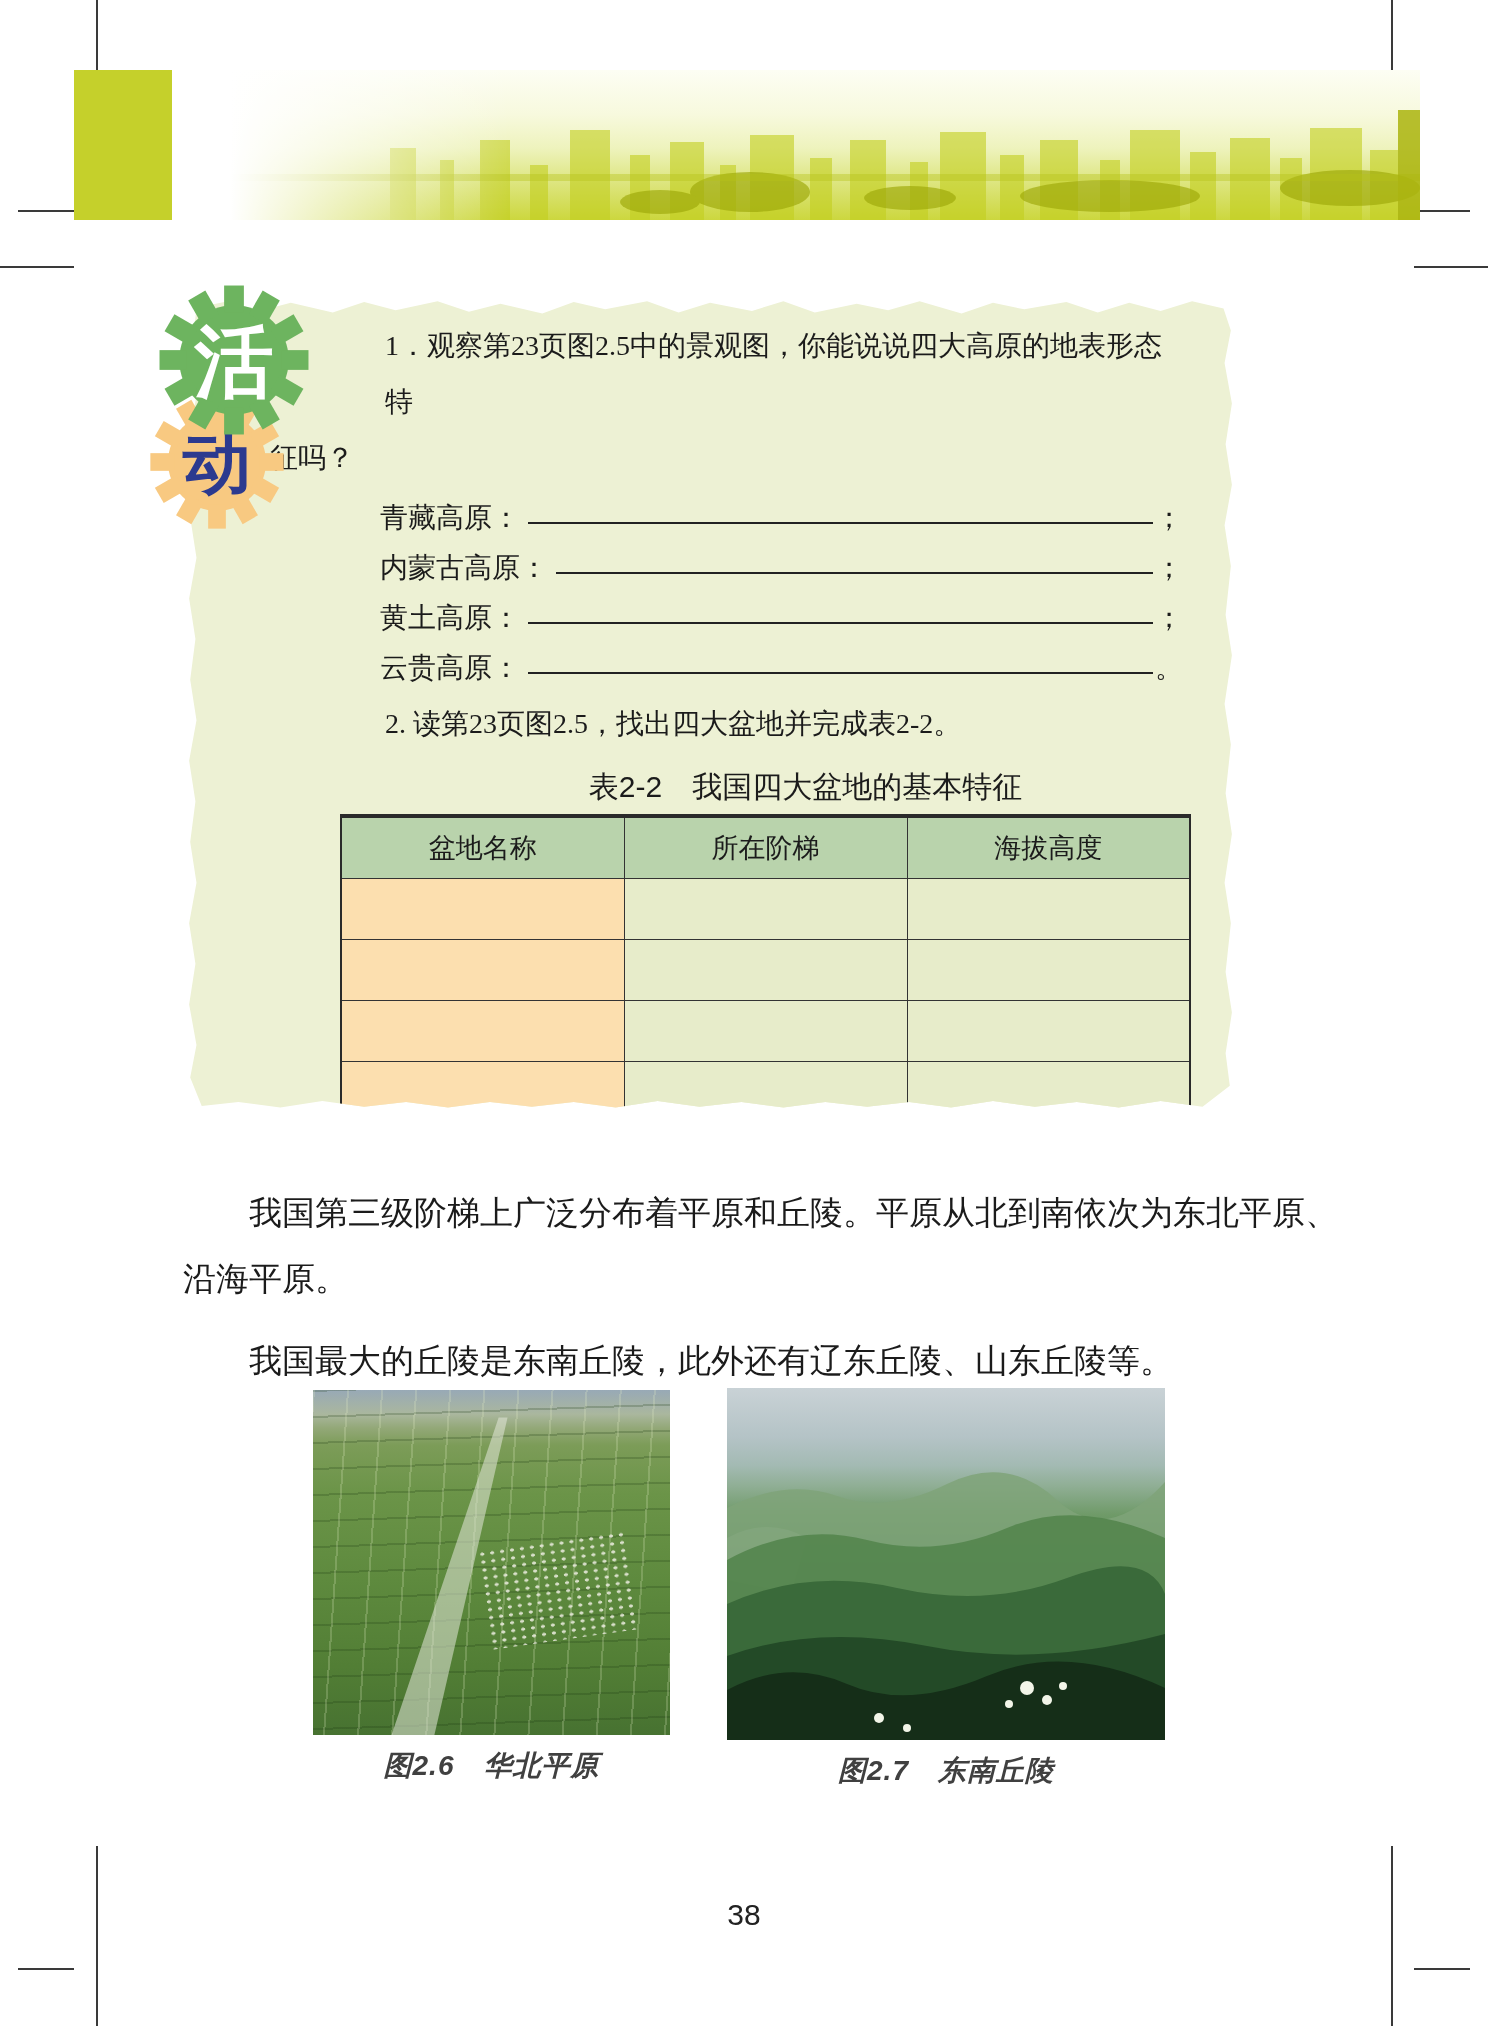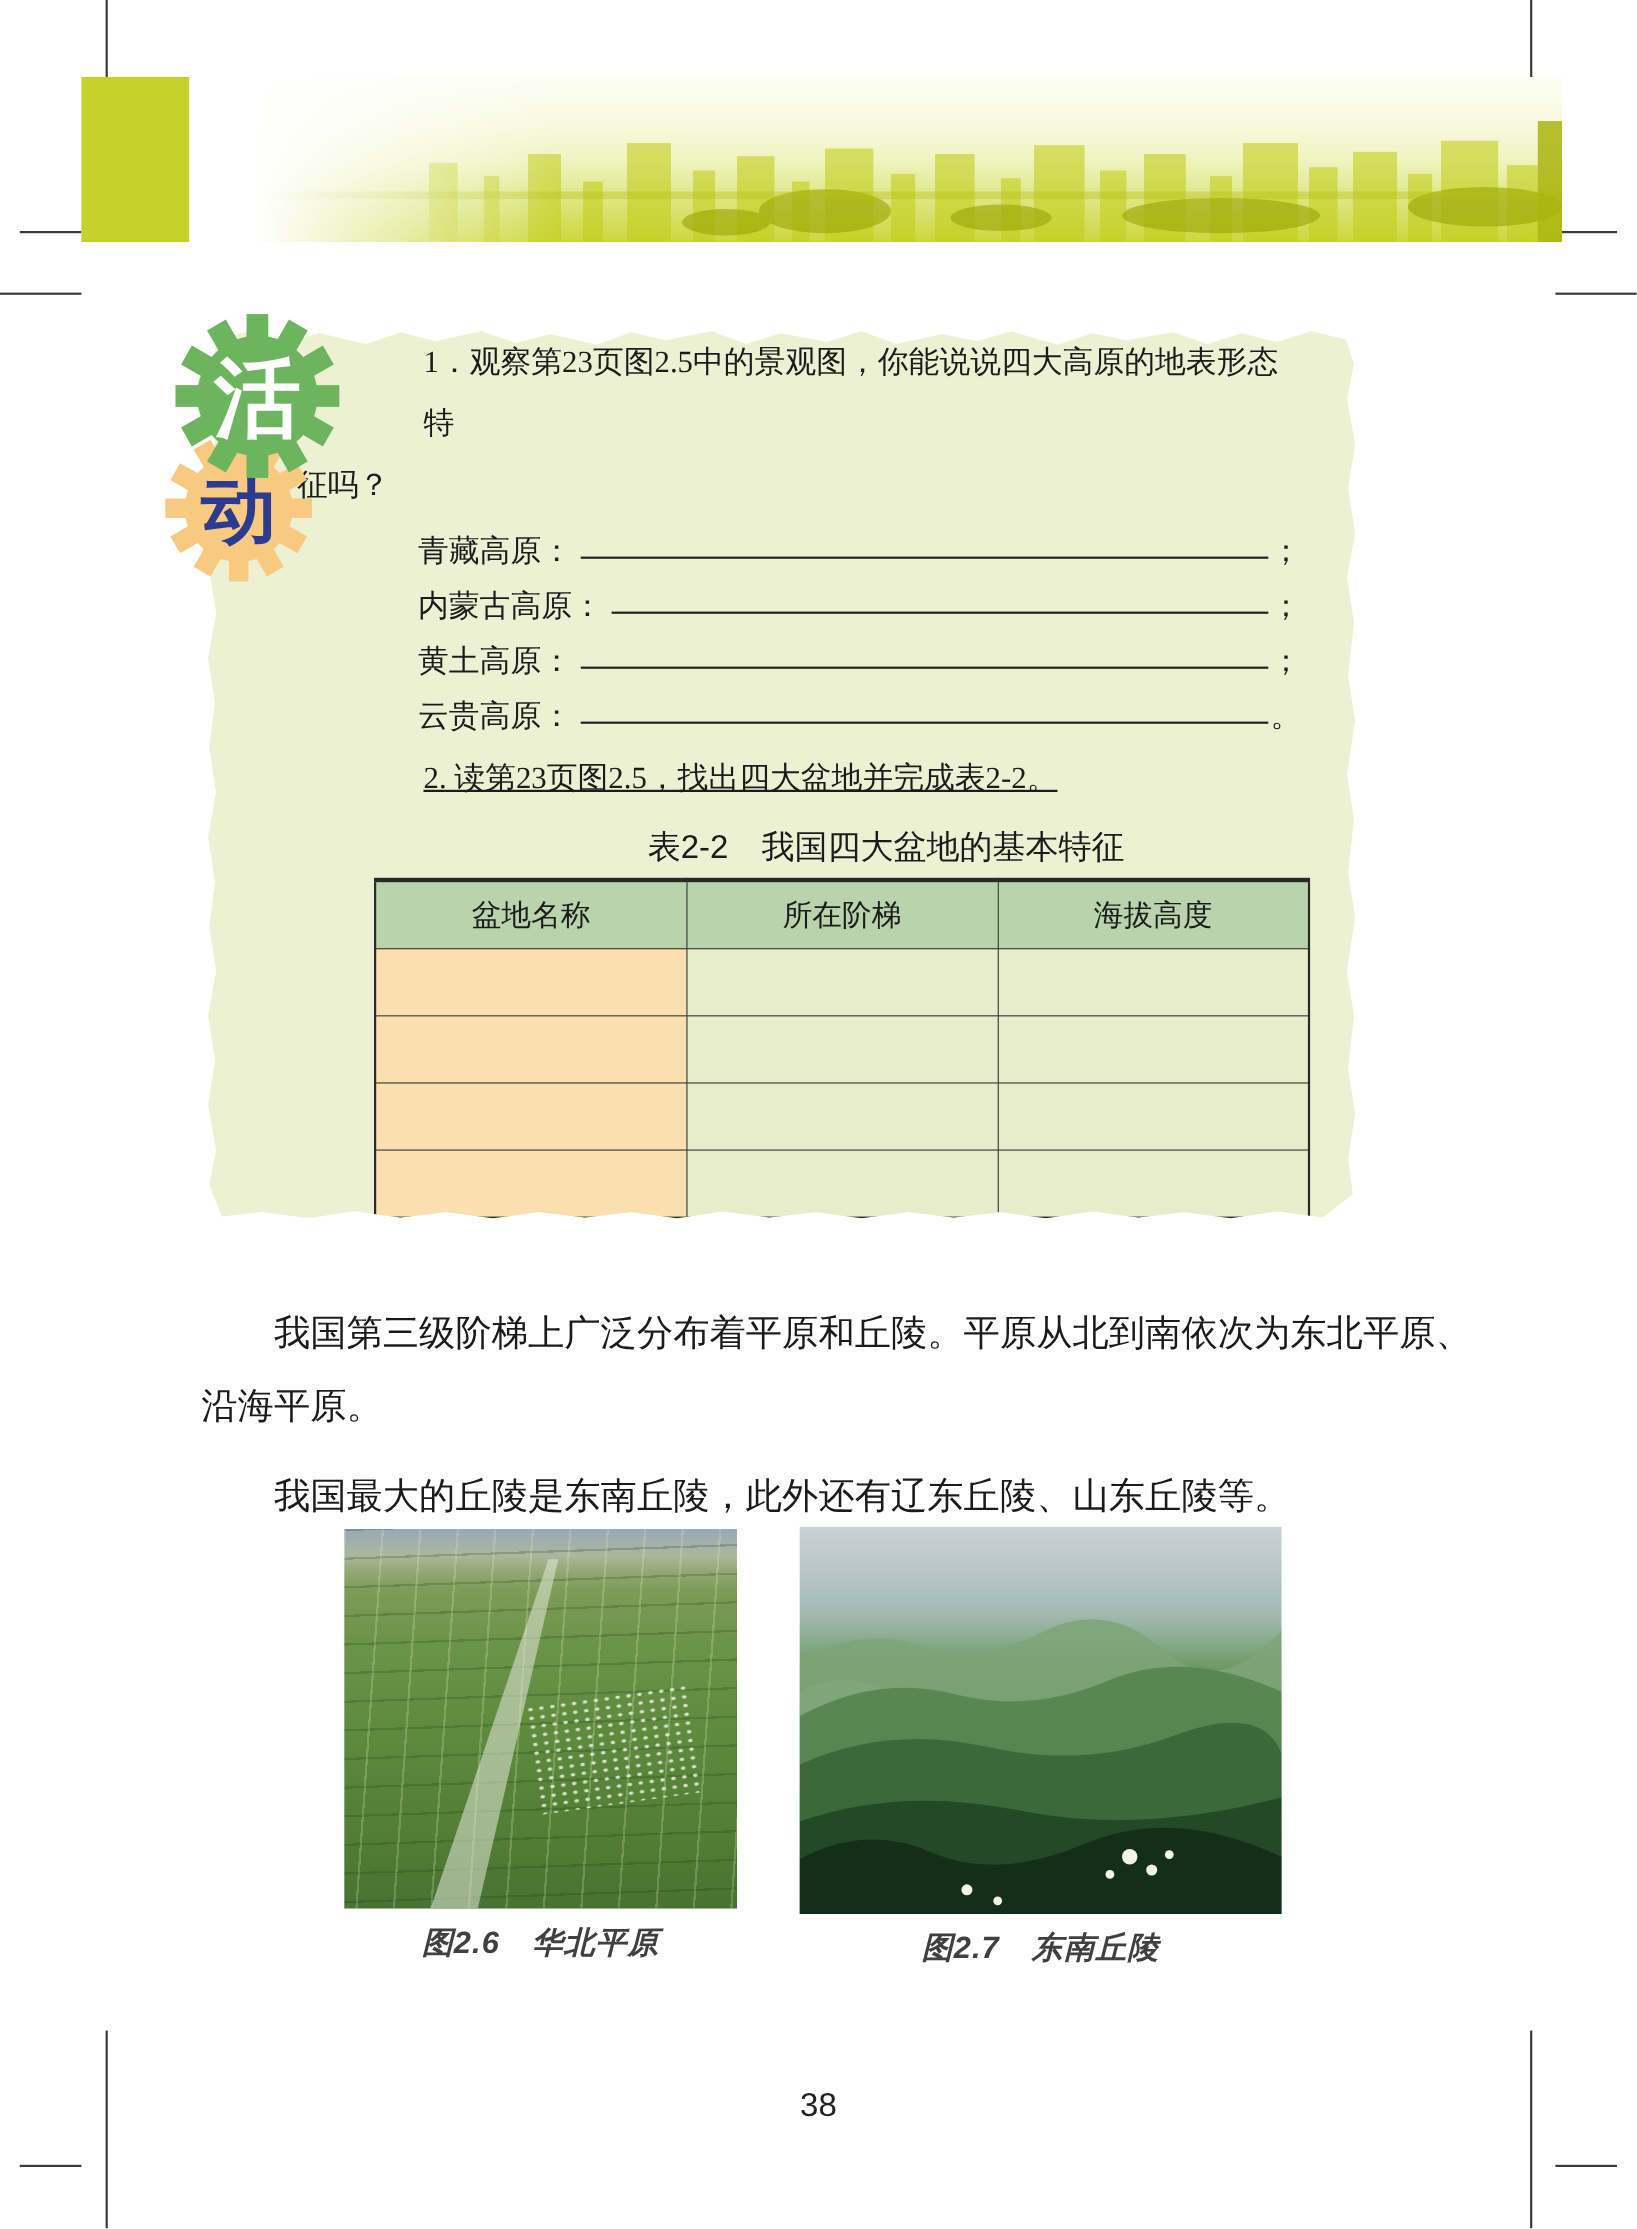--- a/index.html
+++ b/index.html
@@ -14,27 +14,27 @@
   .banner{position:absolute;left:230px;top:70px;width:1190px;height:150px;
           background:linear-gradient(180deg,#fdfef4 0%,#f7f9dd 30%,#eef3bd 52%,#dfe787 72%,#ccd73e 100%);}
   .banner svg{position:absolute;left:0;top:0;width:100%;height:100%;}
 
   
   .panel{position:absolute;left:186px;top:298px;width:1048px;height:812px;background:#edf1d4;
     clip-path:polygon(1% 1.2%,4% .4%,7% 1.6%,10% .6%,14% 1.8%,17% .5%,20% 1.5%,24% .4%,27% 1.7%,30% .7%,34% 1.9%,37% .5%,40% 1.4%,44% .4%,47% 1.8%,50% .6%,54% 1.6%,57% .4%,60% 1.8%,64% .7%,67% 1.5%,70% .4%,74% 1.9%,77% .6%,80% 1.4%,84% .5%,87% 1.8%,90% .6%,93% 1.6%,96% .4%,99% 1.3%,
     99.7% 4%,99.1% 8%,99.8% 13%,99.2% 18%,99.8% 23%,99.1% 28%,99.7% 33%,99.2% 39%,99.8% 44%,99.1% 50%,99.7% 55%,99.2% 61%,99.8% 66%,99.1% 72%,99.7% 77%,99.2% 83%,99.8% 88%,99.2% 93%,99.6% 97%,
     97% 99.6%,93% 98.9%,89% 99.7%,85% 99%,81% 99.6%,77% 98.9%,73% 99.7%,69% 99%,65% 99.6%,61% 99%,57% 99.7%,53% 99%,49% 99.6%,45% 98.9%,41% 99.7%,37% 99%,33% 99.6%,29% 99%,25% 99.7%,21% 99%,17% 99.6%,13% 98.9%,9% 99.7%,5% 99%,1.5% 99.5%,
     .4% 96%,1% 92%,.3% 87%,.9% 82%,.3% 77%,1% 72%,.4% 67%,.9% 62%,.3% 57%,1% 52%,.4% 47%,.9% 42%,.3% 37%,1% 32%,.4% 27%,.9% 22%,.3% 17%,1% 12%,.4% 7%,.8% 3.5%);}
-  .panel-inner{position:absolute;left:84px;top:4px;width:913px;
+  .panel-inner{position:absolute;left:84px;top:20px;width:913px;
                font-family:"Liberation Serif","DejaVu Serif",serif;font-size:28px;line-height:56px;}
   .q1-l1{padding-left:115px;}
   .blank-row{display:flex;align-items:flex-end;height:50px;padding-left:110px;}
   .blank-row .lbl,.blank-row .punct{line-height:1;padding-bottom:4px;}
   .blank-row .bline{flex:1;border-bottom:2px solid #222;margin:0 2px 12px 8px;}
-  .q2{margin-top:18px;line-height:40px;padding-left:115px;text-decoration:underline;}
+  .q2{margin-top:18px;line-height:40px;padding-left:115px;}
   .tbl-title{margin-top:24px;margin-left:110px;width:851px;text-align:center;
              font-family:"Liberation Sans","DejaVu Sans",sans-serif;font-weight:normal;font-size:30px;line-height:38px;}
   table.basins{margin-left:70px;margin-top:8px;width:851px;border-collapse:collapse;table-layout:fixed;padding-left:40px;}
   table.basins th,table.basins td{border:1.5px solid #333;height:60px;padding:0;
       font-family:"Liberation Serif","DejaVu Serif",serif;font-size:27px;font-weight:normal;text-align:center;}
   table.basins{border:2px solid #2a2a2a;border-top:4px solid #2a2a2a;}
   table.basins th{background:#b9d3ac;}
   table.basins td{background:#e7ecca;}
   table.basins td.c1{background:#fcdfaf;}
 

